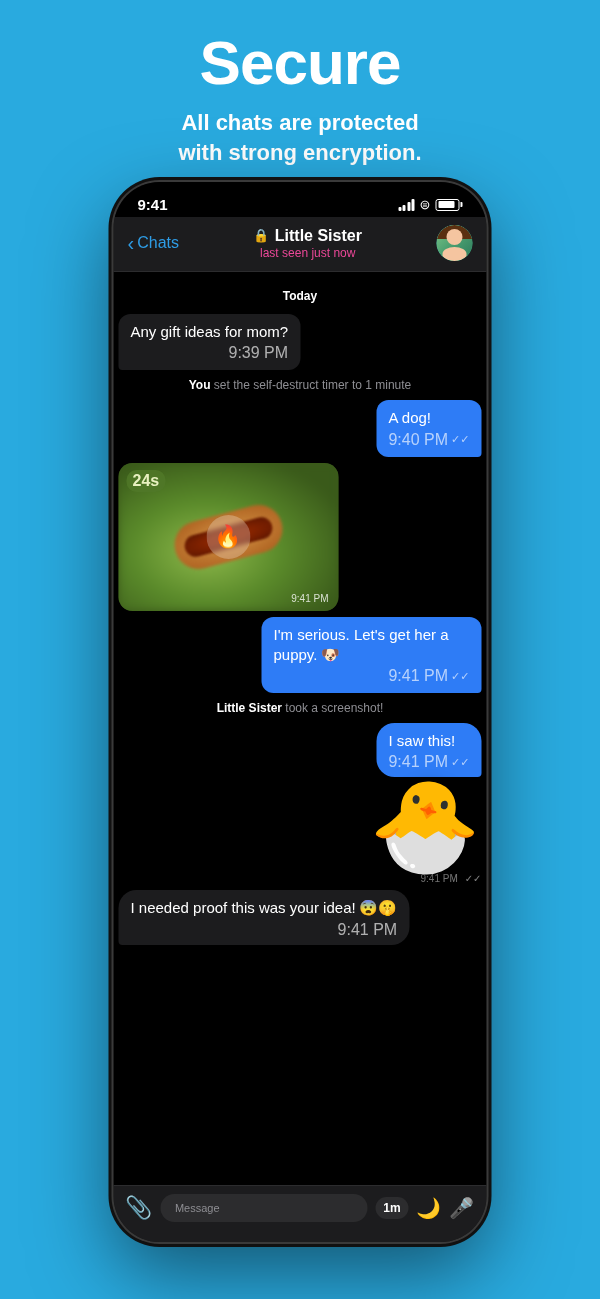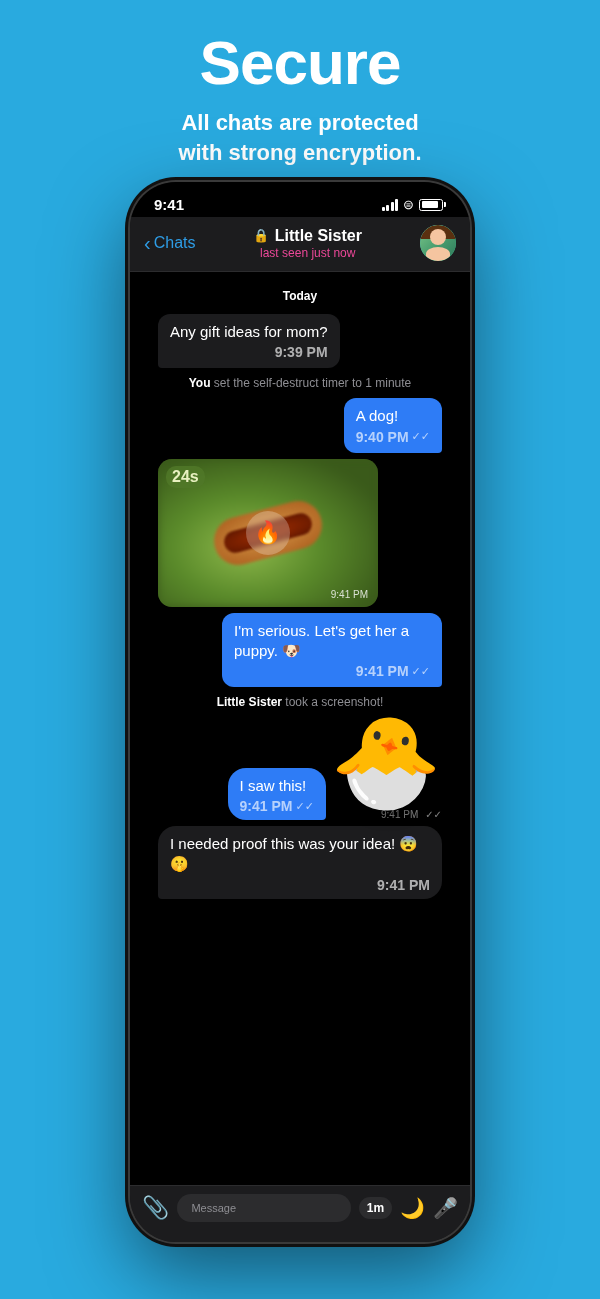--- a/index.html
+++ b/index.html
@@ -31,21 +31,21 @@
       color: #fff;
       line-height: 1.35;
     }
 
     
     .phone-frame {
       position: absolute;
       top: 182px;
       left: 50%;
       transform: translateX(-50%);
-      width: 340px;
+      width: 373px;
       height: 1060px;
       background: #1a1a1a;
       border-radius: 46px;
       box-shadow:
         0 0 0 2px #3a3a3a,
         0 0 0 5px #111,
         0 30px 80px rgba(0,0,0,0.5);
       overflow: hidden;
       display: flex;
       flex-direction: column;
@@ -214,21 +214,21 @@
       height: 14px;
       background: #f5c5a0;
       border-radius: 50% 50% 0 0;
     }
 
     
     .messages-area {
       flex: 1;
       background: #000;
       overflow-y: auto;
-      padding: 8px 28px;
+      padding: 8px 5px;
       display: flex;
       flex-direction: column;
       gap: 4px;
     }
     .date-divider {
       text-align: center;
       margin: 6px 0;
     }
     .date-divider span {
       font-size: 12px;
@@ -272,23 +272,22 @@
       line-height: 1.35;
     }
     .bubble-meta {
       display: flex;
       justify-content: flex-end;
       align-items: center;
       gap: 3px;
       margin-top: 2px;
     }
     .bubble-time {
-      font-size: 14px;
+      font-size: 16px;
       color: rgba(255,255,255,0.65);
-      font-weight: bold;
     }
     .bubble-ticks {
       font-size: 11px;
       color: rgba(255,255,255,0.65);
     }
 
     
     .media-bubble {
       width: 220px;
       border-radius: 14px;
@@ -575,21 +574,21 @@
       </div>
     </div>
 
     <div class="message-row system">
       <div class="system-text screenshot-notice">
         <strong>Little Sister</strong> took a screenshot!
       </div>
     </div>
 
     <div class="message-row outgoing">
-      <div style="display:flex;flex-direction:row;align-items:flex-end;gap:4px;">
+      <div style="display:flex;flex-direction:column;align-items:flex-end;gap:4px;">
         <div class="i-saw-bubble">
           <span class="bubble-text">I saw this!</span>
           <div class="bubble-meta">
             <span class="bubble-time">9:41 PM</span>
             <span class="bubble-ticks">✓✓</span>
           </div>
         </div>
 
         <div class="sticker-area">
           <span class="sticker">🐣</span>

